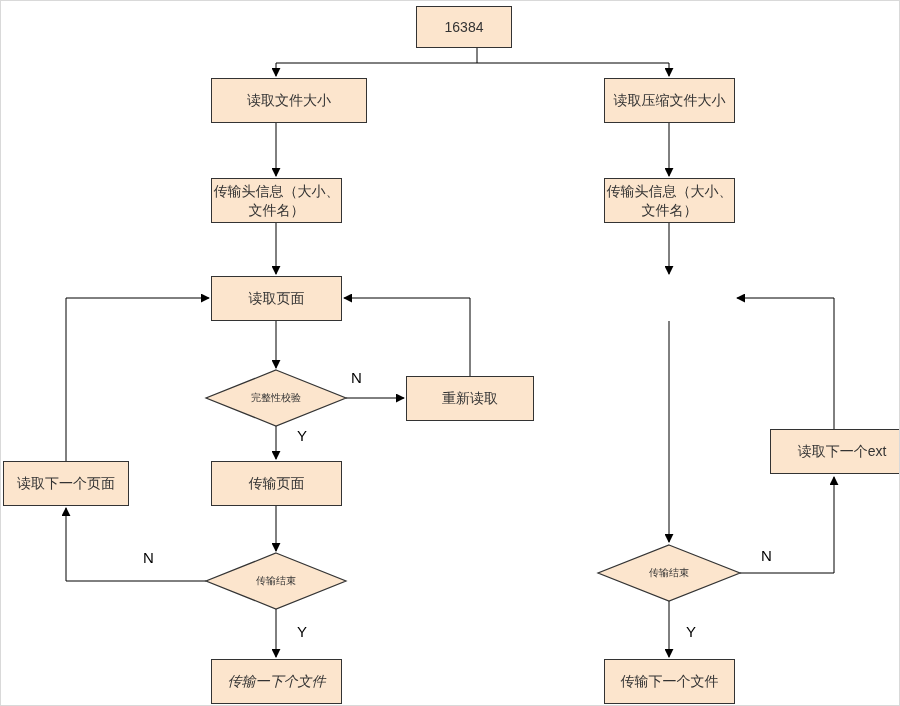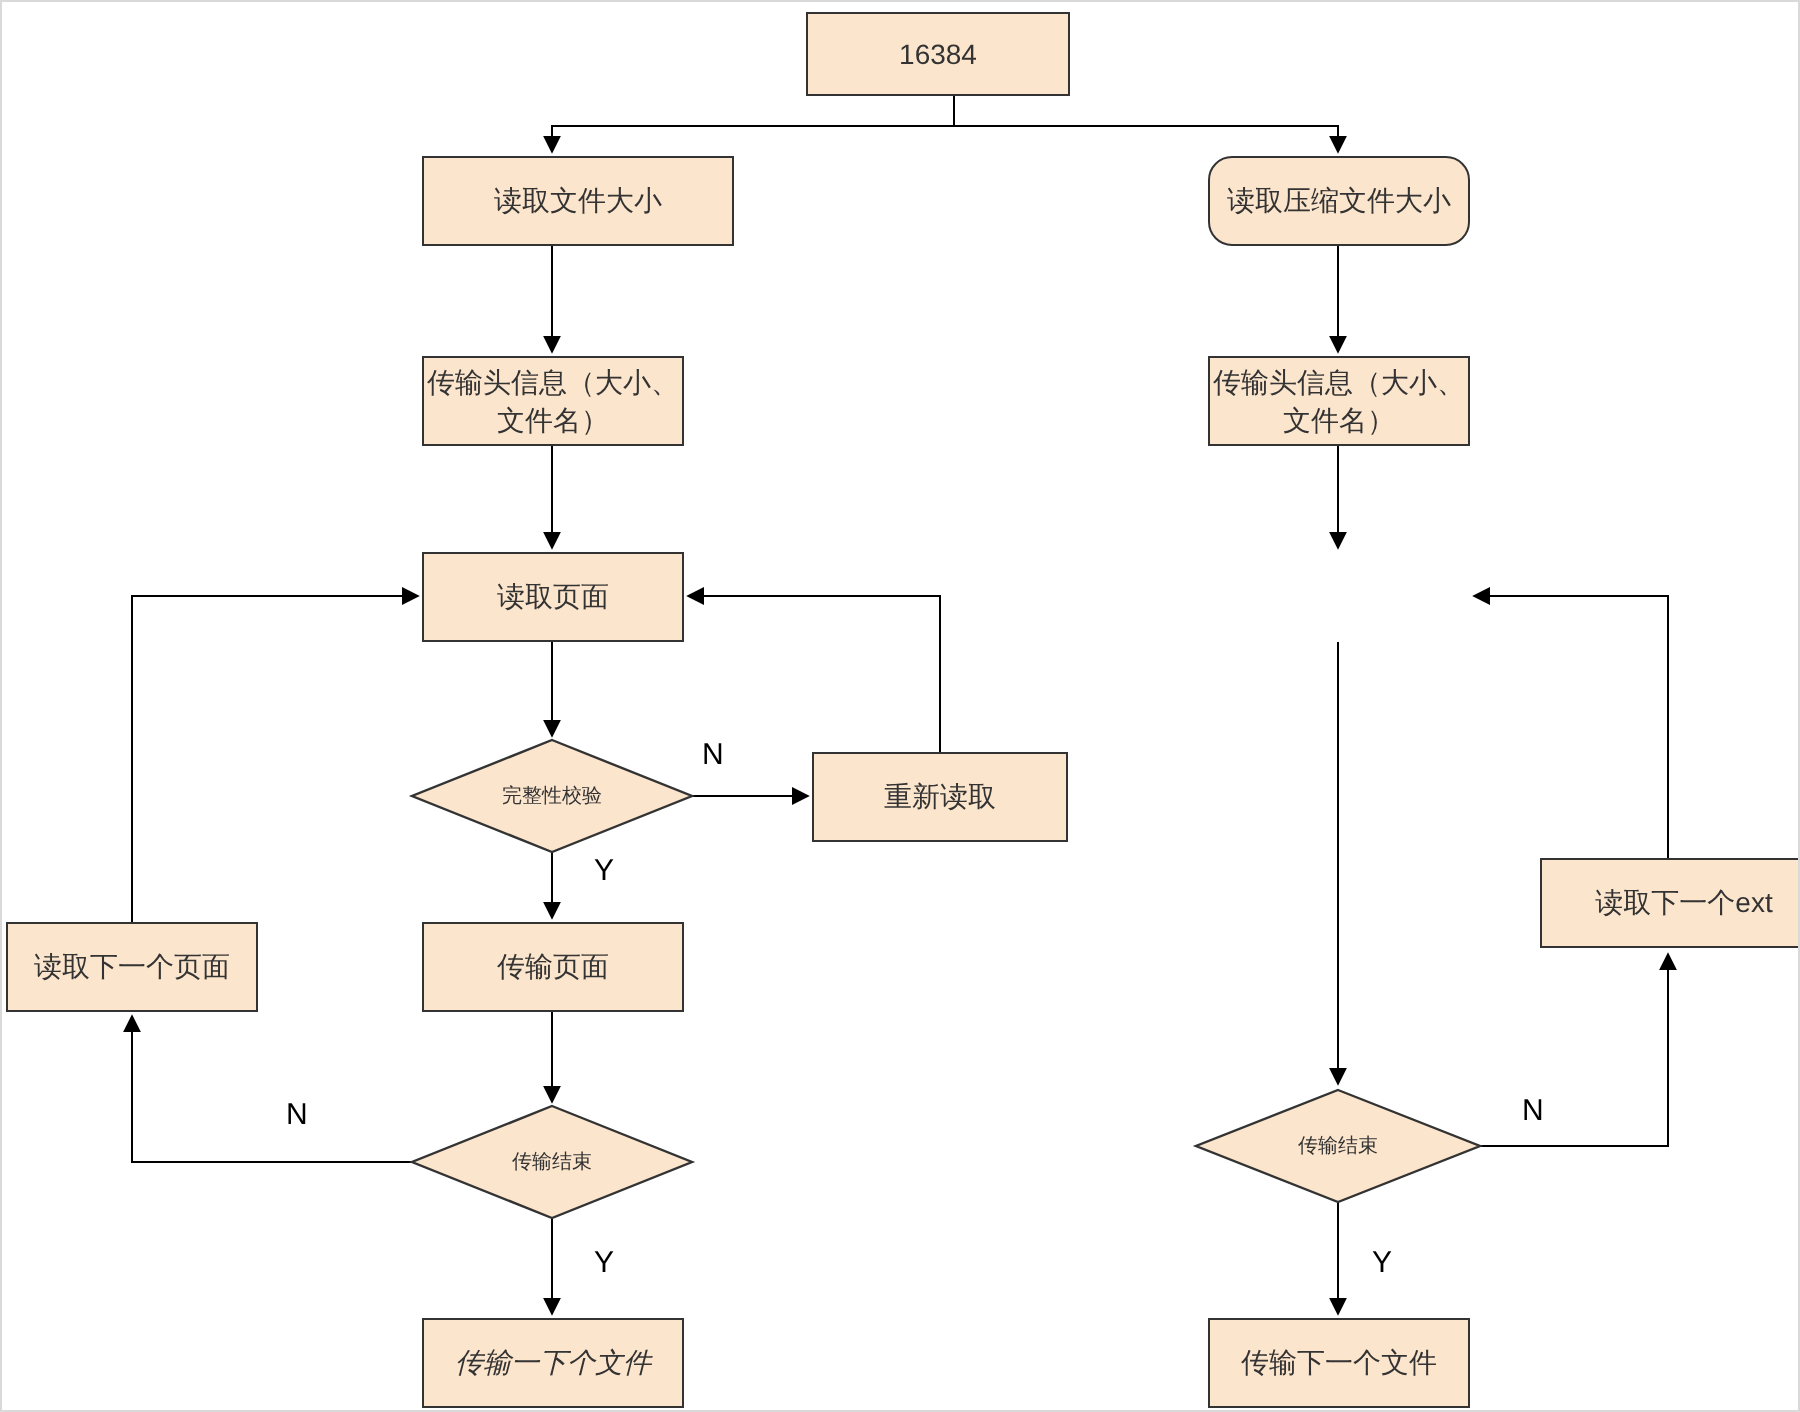--- a/index.html
+++ b/index.html
@@ -55,25 +55,25 @@
     <polyline class="wire" points="668,320 668,541" marker-end="url(#arrow)"></polyline>
     <polyline class="wire" points="739,572 833,572 833,476" marker-end="url(#arrow)"></polyline>
     <polyline class="wire" points="833,428 833,297 736,297" marker-end="url(#arrow)"></polyline>
     <polyline class="wire" points="668,600 668,656" marker-end="url(#arrow)"></polyline>
 
     <polygon class="diamond" points="275,369 345,397 275,425 205,397"></polygon>
     <polygon class="diamond" points="275,552 345,580 275,608 205,580"></polygon>
     <polygon class="diamond" points="668,544 739,572 668,600 597,572"></polygon>
   </svg>
 
-  <div class="node" style="left:402px; top:5px; width:132px; height:42px;">16384</div>
+  <div class="node" style="left:415px; top:5px; width:96px; height:42px;">16384</div>
 
   <div class="node" style="left:210px; top:77px; width:156px; height:45px;">读取文件大小</div>
 
-  <div class="node" style="left:603px; top:77px; width:131px; height:45px;border-radius:12px;">读取压缩文件大小</div>
+  <div class="node" style="left:603px; top:77px; width:131px; height:45px;">读取压缩文件大小</div>
 
   <div class="node" style="left:210px; top:177px; width:131px; height:45px;">传输头信息（大小、
 文件名）</div>
 
   <div class="node" style="left:603px; top:177px; width:131px; height:45px;">传输头信息（大小、
 文件名）</div>
 
   <div class="node" style="left:210px; top:275px; width:131px; height:45px;">读取页面</div>
 
 

